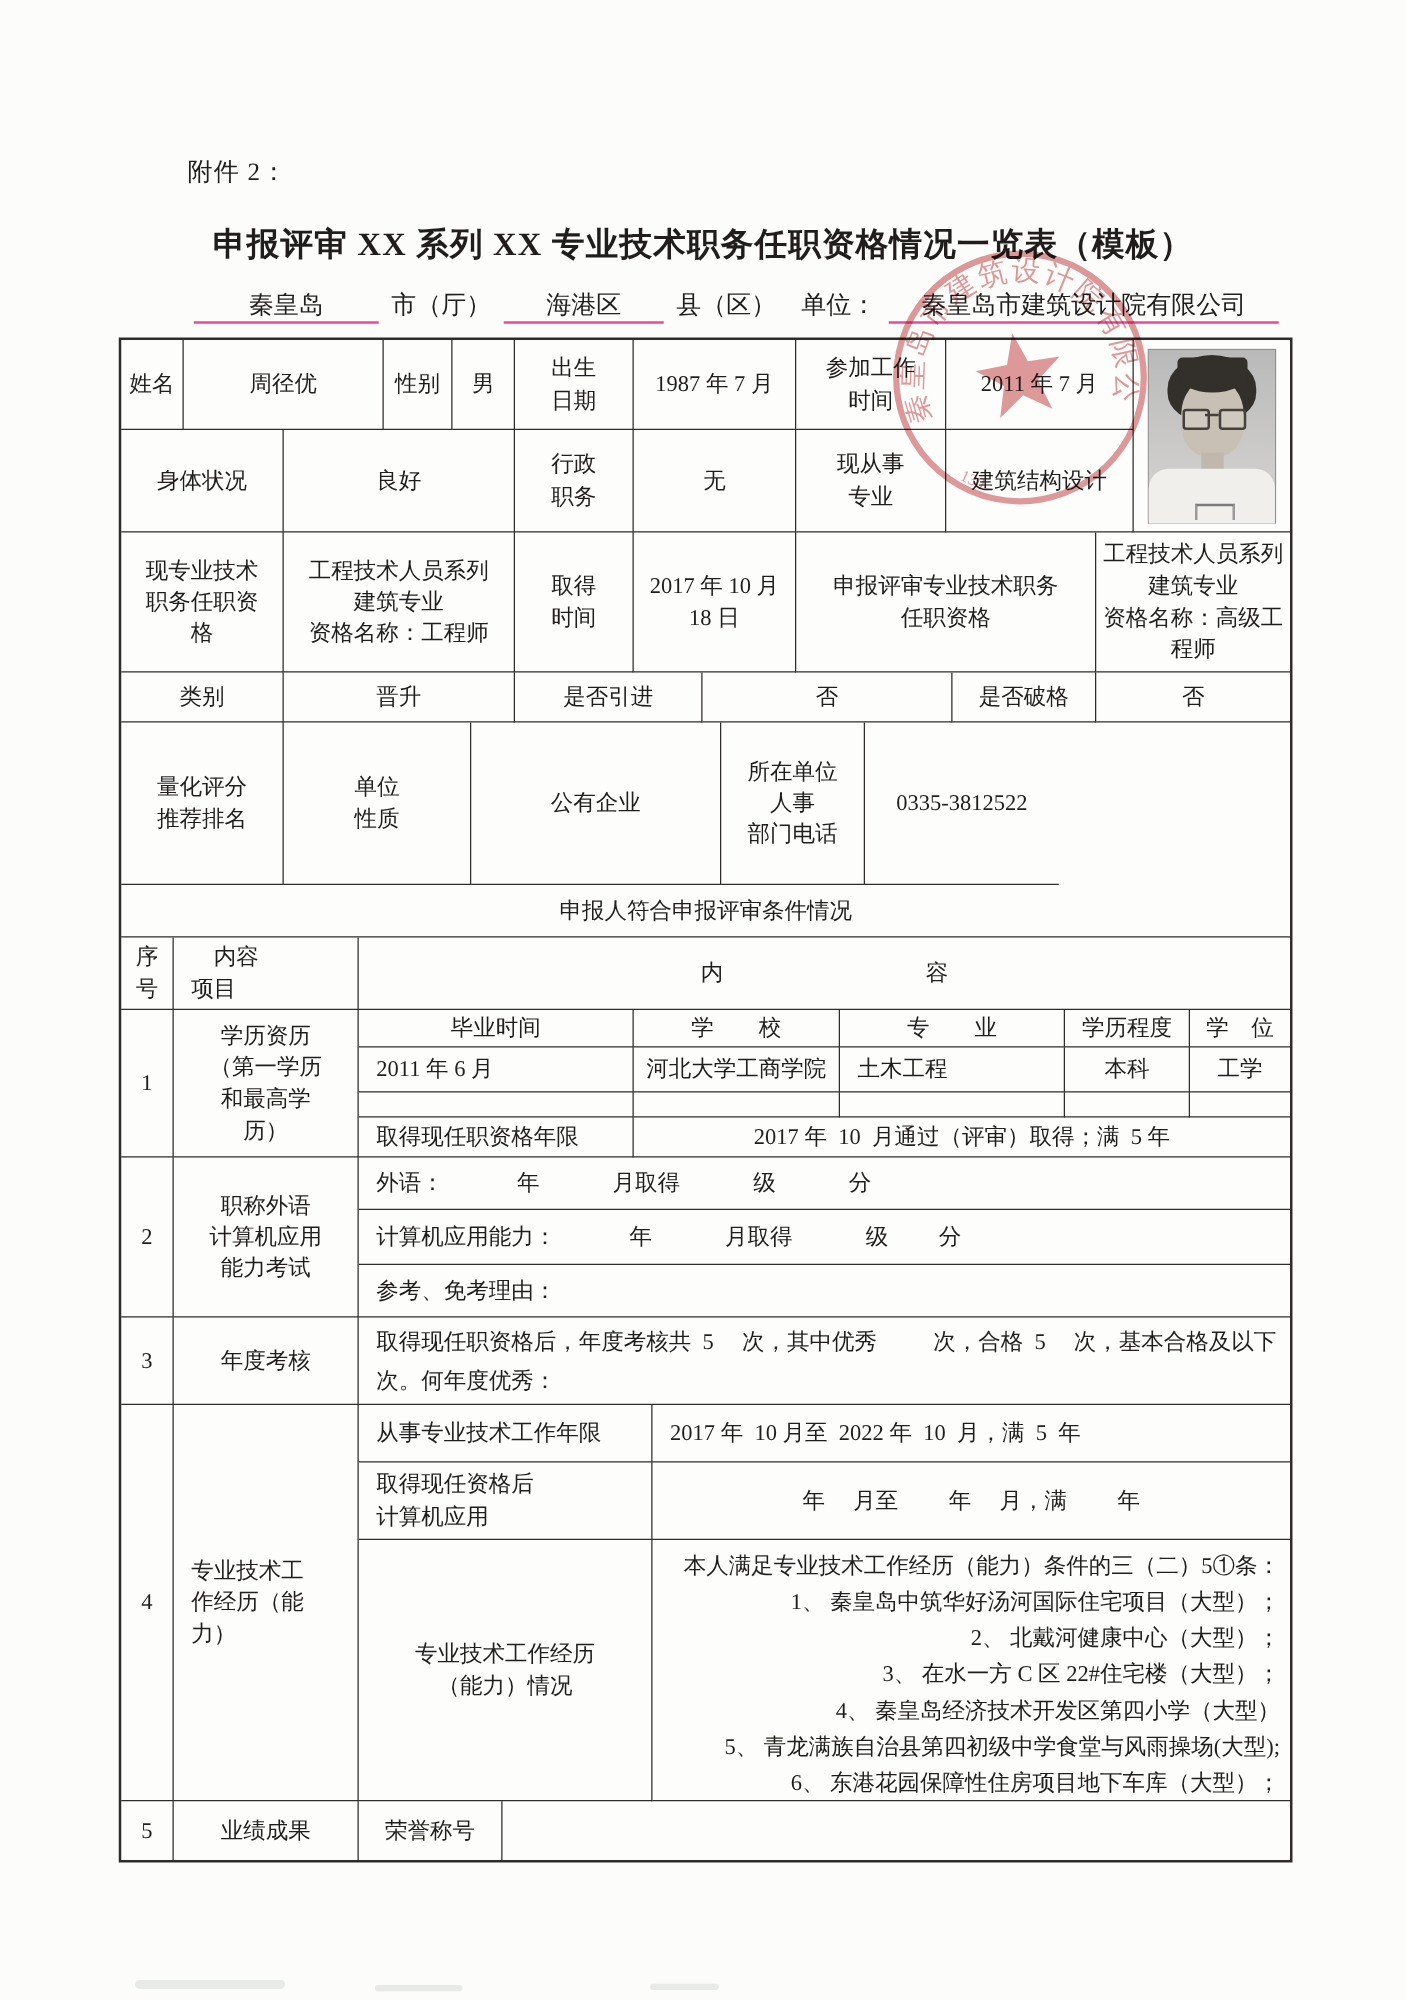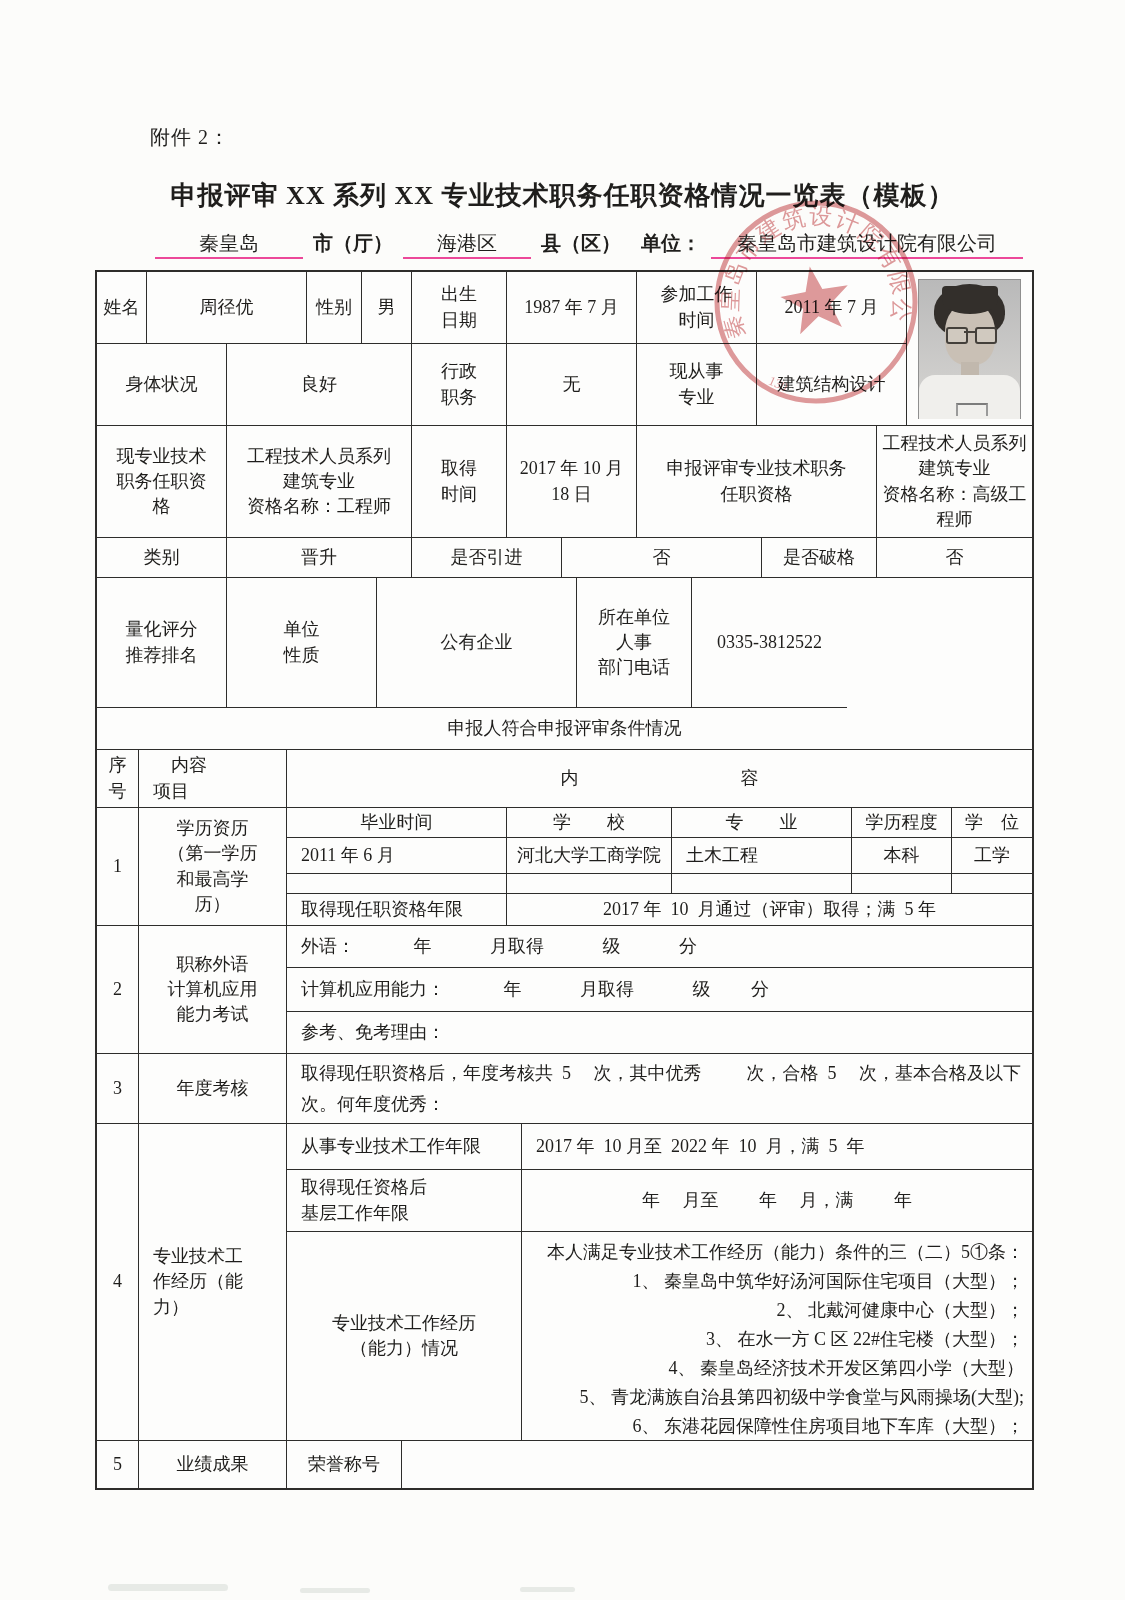--- a/index.html
+++ b/index.html
@@ -10,21 +10,21 @@
     font-family:"Liberation Serif","DejaVu Serif",serif;
   }
   .attach { position:absolute; left:150px; top:124px; font-size:20px; letter-spacing:1px; }
   .title  { position:absolute; left:0; top:178px; width:100%; text-align:center;
             font-size:26px; font-weight:bold; letter-spacing:1px; }
   .subtitle { position:absolute; left:155px; top:230px; font-size:20px; white-space:nowrap; }
   .subtitle .u { display:inline-block; border-bottom:2px solid #ec4899; text-align:center; }
   .u-city { min-width:148px; }
   .u-dist { min-width:128px; }
   .u-unit { min-width:300px; padding:0 6px; }
-  .sx { display:inline-block; margin:0 10px;font-weight:bold; }
+  .sx { display:inline-block; margin:0 10px; }
 
   .tbl { position:absolute; left:95px; top:270px; width:935px;
          border:2.5px solid var(--ln); font-size:18px; background:rgba(255,255,255,.35); }
   .r { display:flex; }
   .col { display:flex; flex-direction:column; }
   .c { box-sizing:border-box; border-right:1.6px solid var(--ln); border-bottom:1.6px solid var(--ln);
        display:flex; align-items:center; justify-content:center; text-align:center;
        white-space:pre-wrap; line-height:1.4; padding:2px 4px; }
   .nr { border-right:none !important; }
   .nb { border-bottom:none !important; }
@@ -219,21 +219,21 @@
       <div class="c lft" style="width:148px">专业技术工
 作经历（能
 力）</div>
       <div class="col" style="width:745px">
         <div class="r" style="height:46px">
           <div class="c lft" style="width:235px">从事专业技术工作年限</div>
           <div class="c nr lft" style="width:510px">2017 年  10 月至  2022 年  10  月，满  5  年</div>
         </div>
         <div class="r" style="height:62px">
           <div class="c lft" style="width:235px">取得现任资格后
-基层工作年限</div>
+计算机应用</div>
           <div class="c nr" style="width:510px">年　 月至　　 年　 月，满　　 年</div>
         </div>
         <div class="r" style="height:209px">
           <div class="c" style="width:235px">专业技术工作经历
 （能力）情况</div>
           <div class="c nr exp-block" style="width:510px;flex-direction:column;align-items:flex-end;justify-content:flex-start;text-align:left;padding:6px 8px">
             <div>本人满足专业技术工作经历（能力）条件的三（二）5①条：</div>
             <div>1、 秦皇岛中筑华好汤河国际住宅项目（大型）；</div>
             <div>2、 北戴河健康中心（大型）；</div>
             <div>3、 在水一方 C 区 22#住宅楼（大型）；</div>

